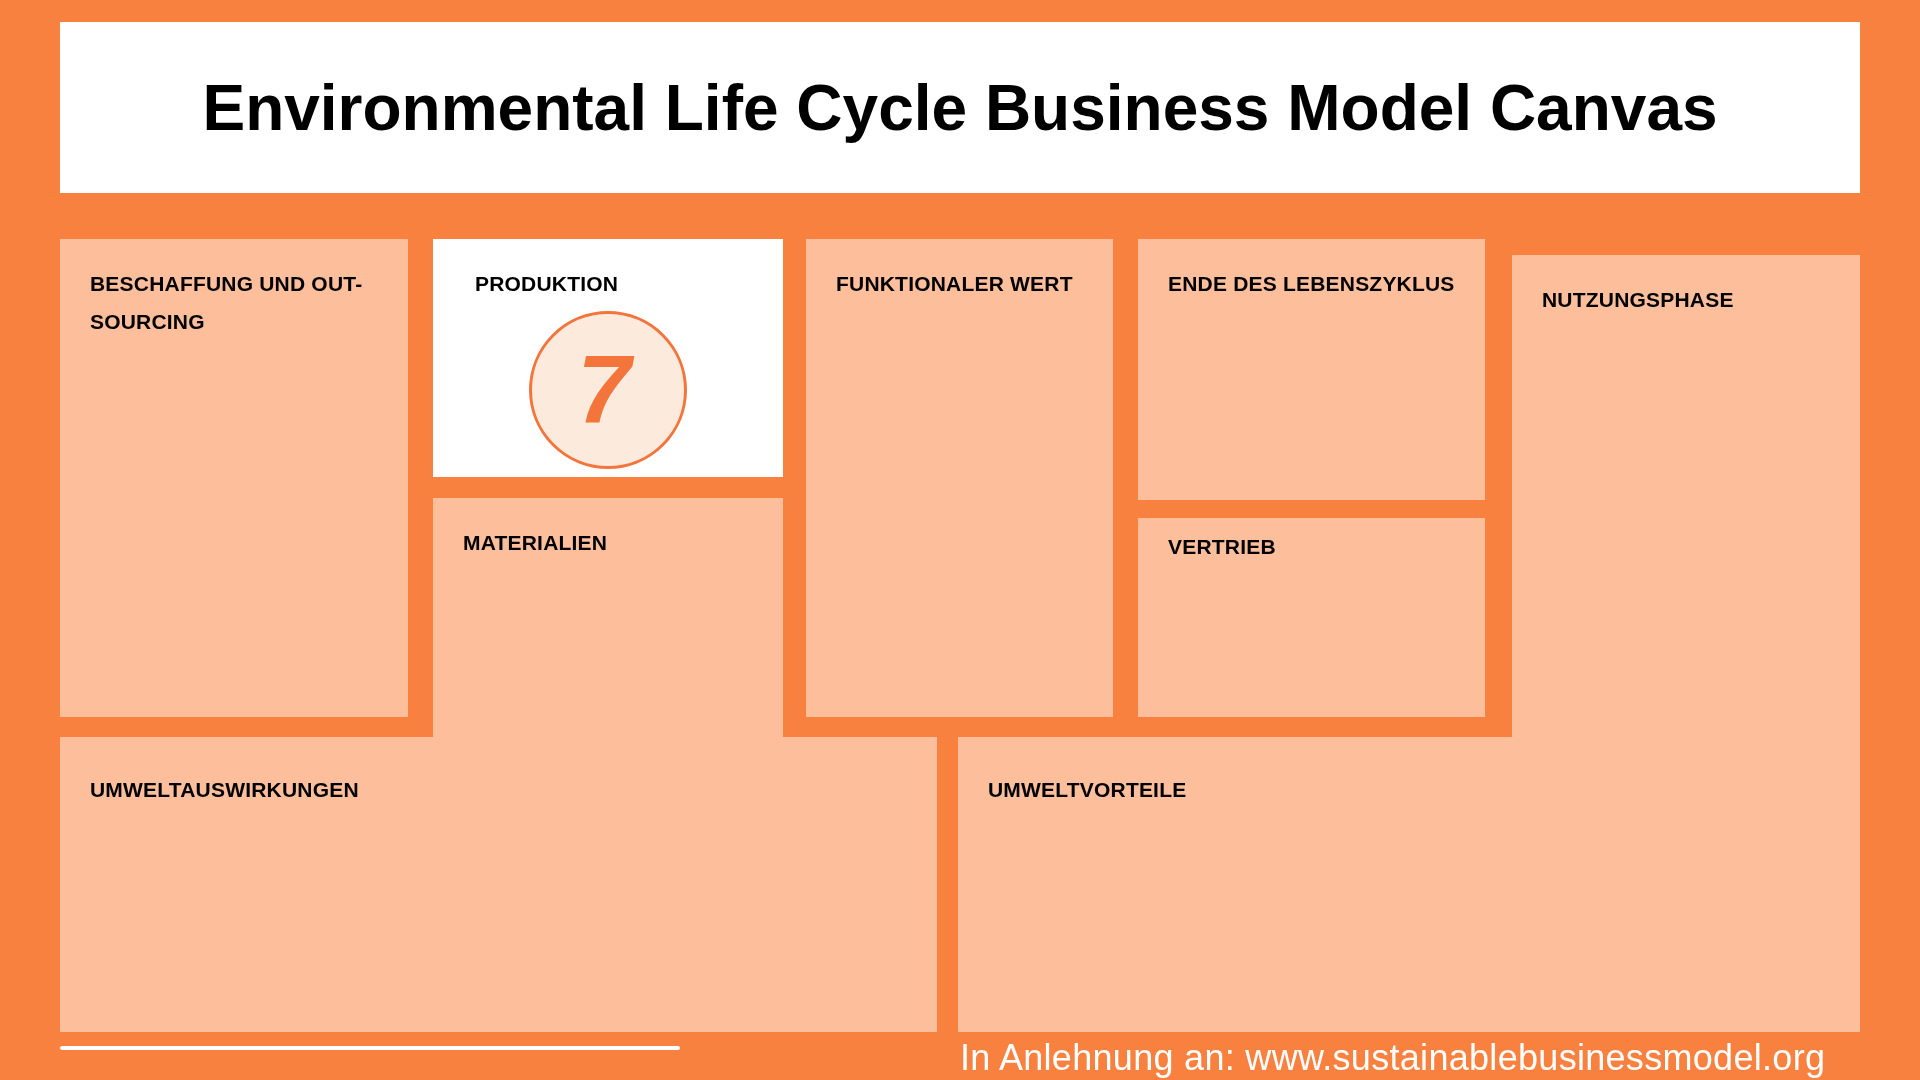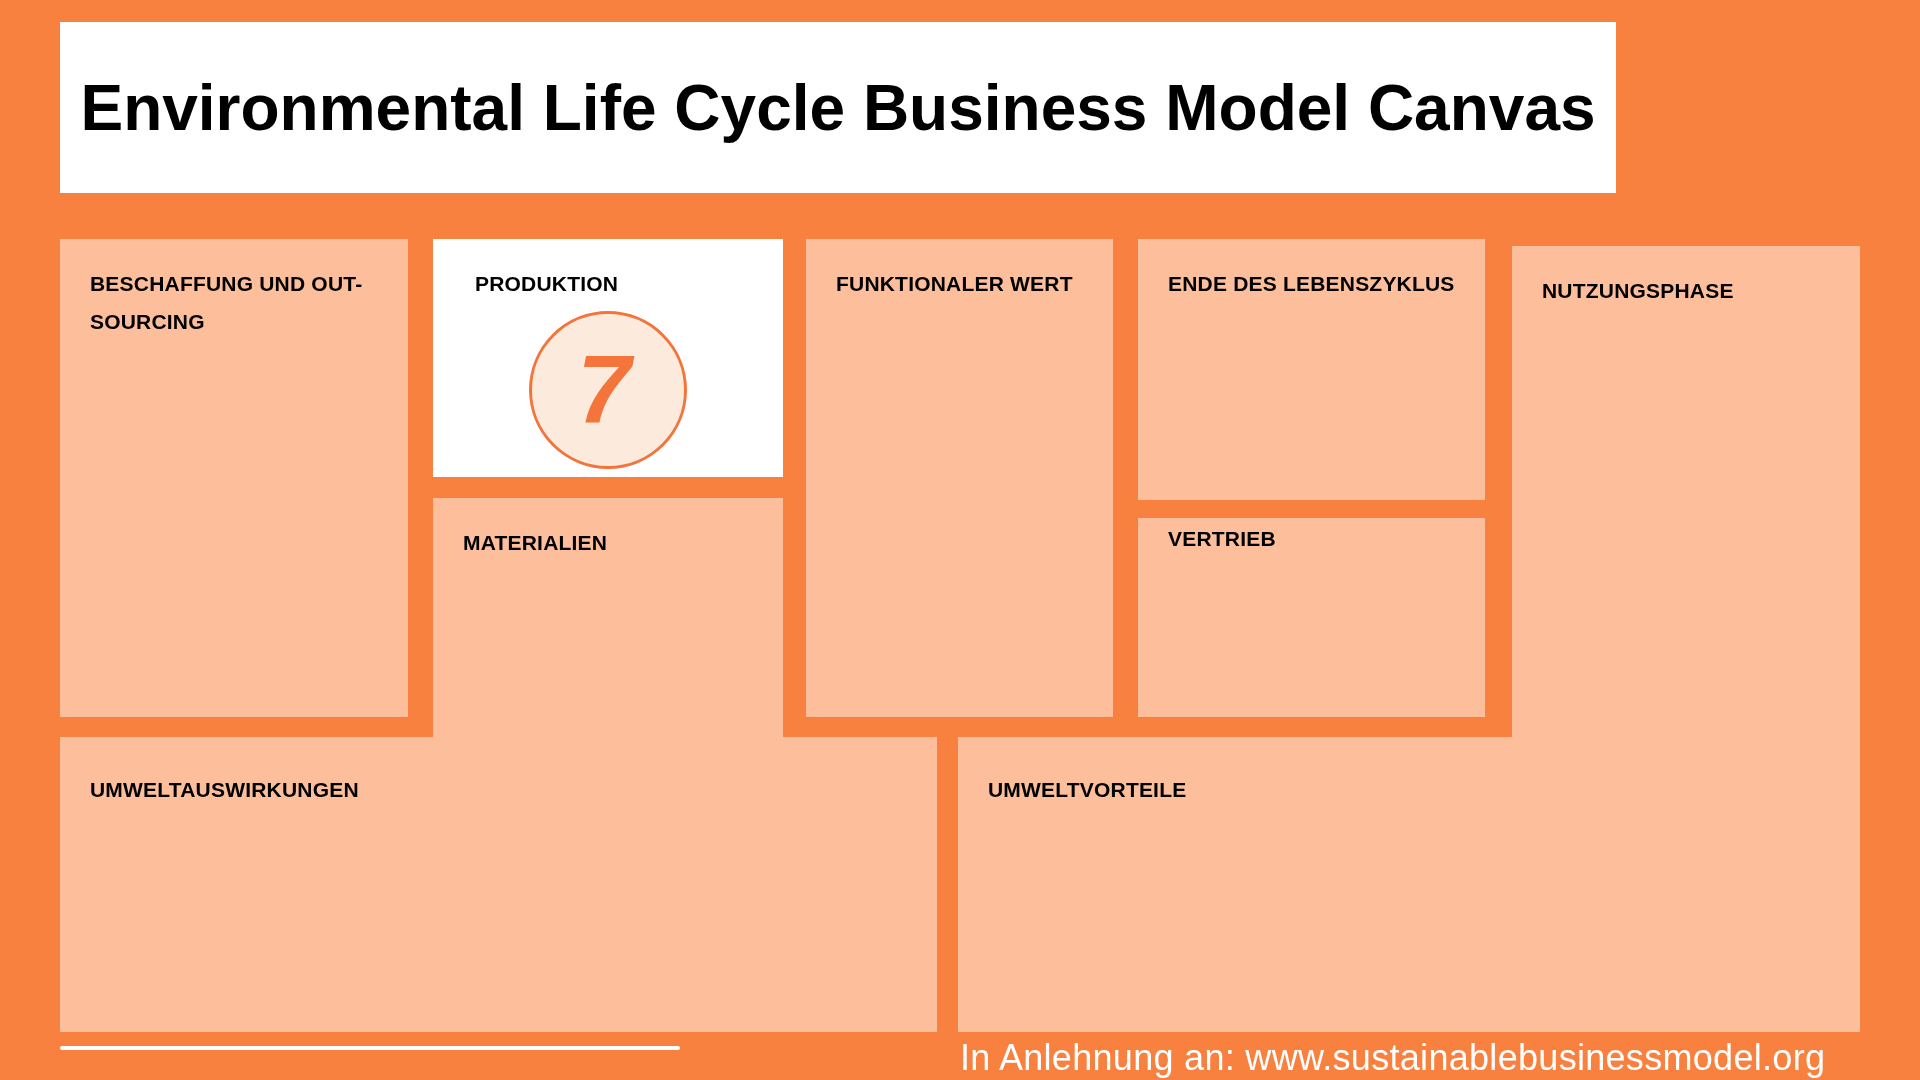--- a/index.html
+++ b/index.html
@@ -14,49 +14,49 @@
   *{margin:0;padding:0;box-sizing:border-box;}
   html,body{width:1920px;height:1080px;overflow:hidden;}
   body{
     background:var(--background);
     font-family:"Liberation Sans", sans-serif;
     position:relative;
   }
   .stage{position:absolute;inset:0;width:1920px;height:1080px;}
 
   .header{
-    position:absolute;left:60px;top:22px;width:1556px;height:171px;
+    position:absolute;left:60px;top:22px;width:1800px;height:171px;
     background:var(--panel_highlight);
     display:flex;align-items:center;justify-content:center;
   }
   .title{
     font-size:64px;font-weight:bold;color:var(--heading_text);
     letter-spacing:0px;white-space:nowrap;
   }
 
   .panel{
     position:absolute;background:var(--panel);
   }
   .panel.white{background:var(--panel_highlight);padding-left:12px;}
   .panel-label{
     padding:26px 28px 0 30px;
     font-size:21px;font-weight:bold;line-height:38px;
     color:var(--heading_text);letter-spacing:0.2px;
   }
-  .panel-label.tight{padding-top:2px;}
+  .panel-label.tight{padding-top:10px;}
   .panel-label.low{padding-top:34px;}
 
   
   .beschaffung{left:60px;  top:239px; width:348px; height:478px;}
   .produktion {left:433px; top:239px; width:350px; height:238px;}
   .materialien{left:433px; top:498px; width:350px; height:265px;}
   .funktional {left:806px; top:239px; width:307px; height:478px;}
   .ende       {left:1138px;top:239px; width:347px; height:261px;}
   .vertrieb   {left:1138px;top:518px; width:347px; height:199px;}
-  .nutzung    {left:1512px;top:246px; width:348px; height:564px;}
+  .nutzung    {left:1512px;top:255px; width:348px; height:564px;}
   .umweltaus  {left:60px;  top:737px; width:877px; height:295px;}
   .umweltvor  {left:958px; top:737px; width:902px; height:295px;}
 
   .badge-circle{
     position:absolute;left:50%;top:72px;transform:translateX(-50%);
     width:158px;height:158px;border-radius:50%;
     background:var(--circle_fill);
     border:3px solid var(--accent);
     display:flex;align-items:center;justify-content:center;
   }

